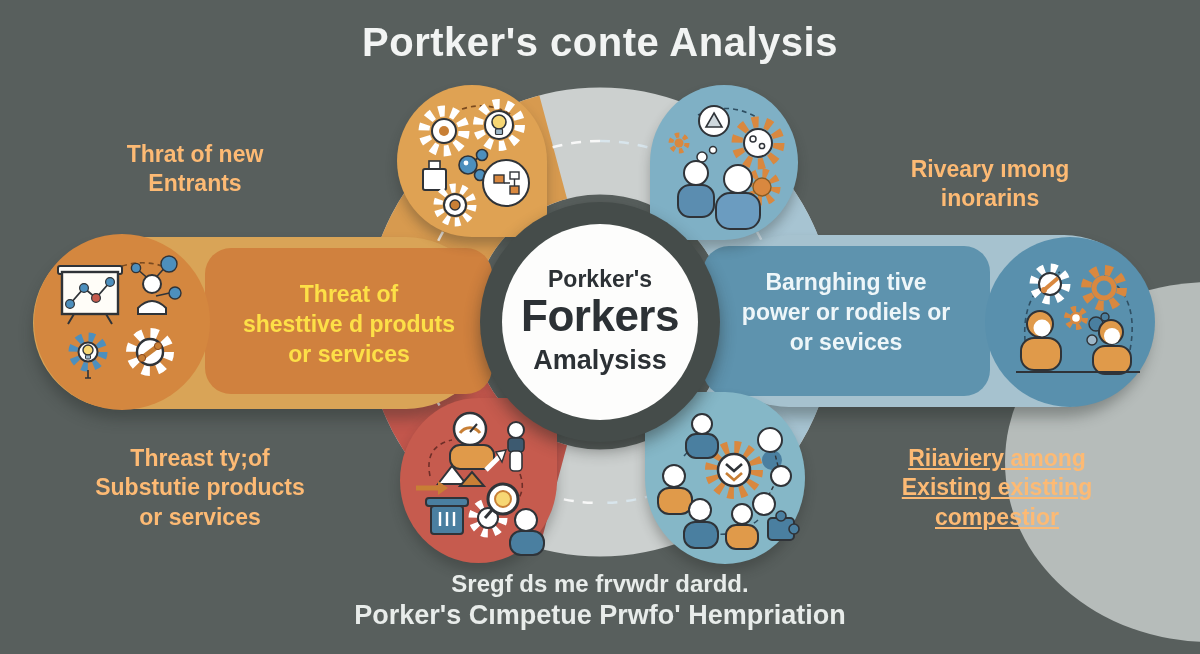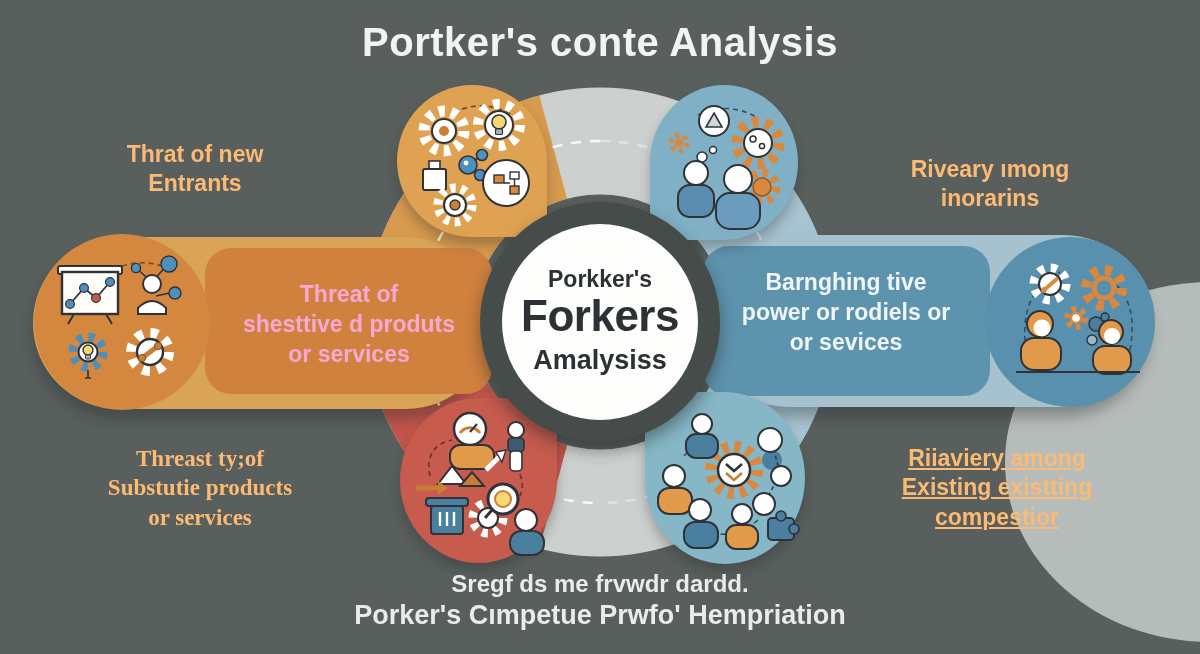--- a/index.html
+++ b/index.html
@@ -6,23 +6,23 @@
   .canvas{position:relative;width:1200px;height:654px;background:#585f5d;overflow:hidden;
           font-family:"Liberation Sans","DejaVu Sans",sans-serif;}
   .abs{position:absolute;}
   
   .title{left:0;top:20px;width:1200px;text-align:center;color:#f2f4f3;
          font-size:40px;font-weight:700;letter-spacing:.5px;}
   .lbl{color:#fdba74;font-weight:700;font-size:23px;line-height:1.28;text-align:center;
        white-space:pre-line;}
   .lbl.tl{left:80px;top:140px;width:230px;}
   .lbl.tr{left:875px;top:136px;width:230px;margin-top:19px;}
-  .lbl.bl{left:75px;top:444px;width:250px;font-family:Liberation Serif, serif;}
+  .lbl.bl{left:75px;top:444px;width:250px;}
   .lbl.br{left:872px;top:444px;width:250px;text-decoration:underline;}
-  .boxlbl{color:#f9a8d4;font-weight:700;font-size:23px;line-height:1.3;text-align:center;
+  .boxlbl{color:#fde047;font-weight:700;font-size:23px;line-height:1.3;text-align:center;
           white-space:pre-line;}
   .boxlbl.left{left:212px;top:280px;width:274px;}
   .boxlbl.right{left:706px;top:268px;width:280px;color:#eef6f9;}
   .center-text{left:500px;top:266px;width:200px;text-align:center;color:#2c3135;}
   .center-text .t1{display:block;font-size:23px;font-weight:700;}
   .center-text .t2{display:block;font-size:44px;font-weight:800;line-height:1.05;letter-spacing:-.5px;}
   .center-text .t3{display:block;font-size:27px;font-weight:700;margin-top:6px;}
   .caption1{left:0;top:570px;width:1200px;text-align:center;color:#e8ecea;font-size:24px;font-weight:600;}
   .caption2{left:0;top:600px;width:1200px;text-align:center;color:#e8ecea;font-size:27px;font-weight:700;}
   

